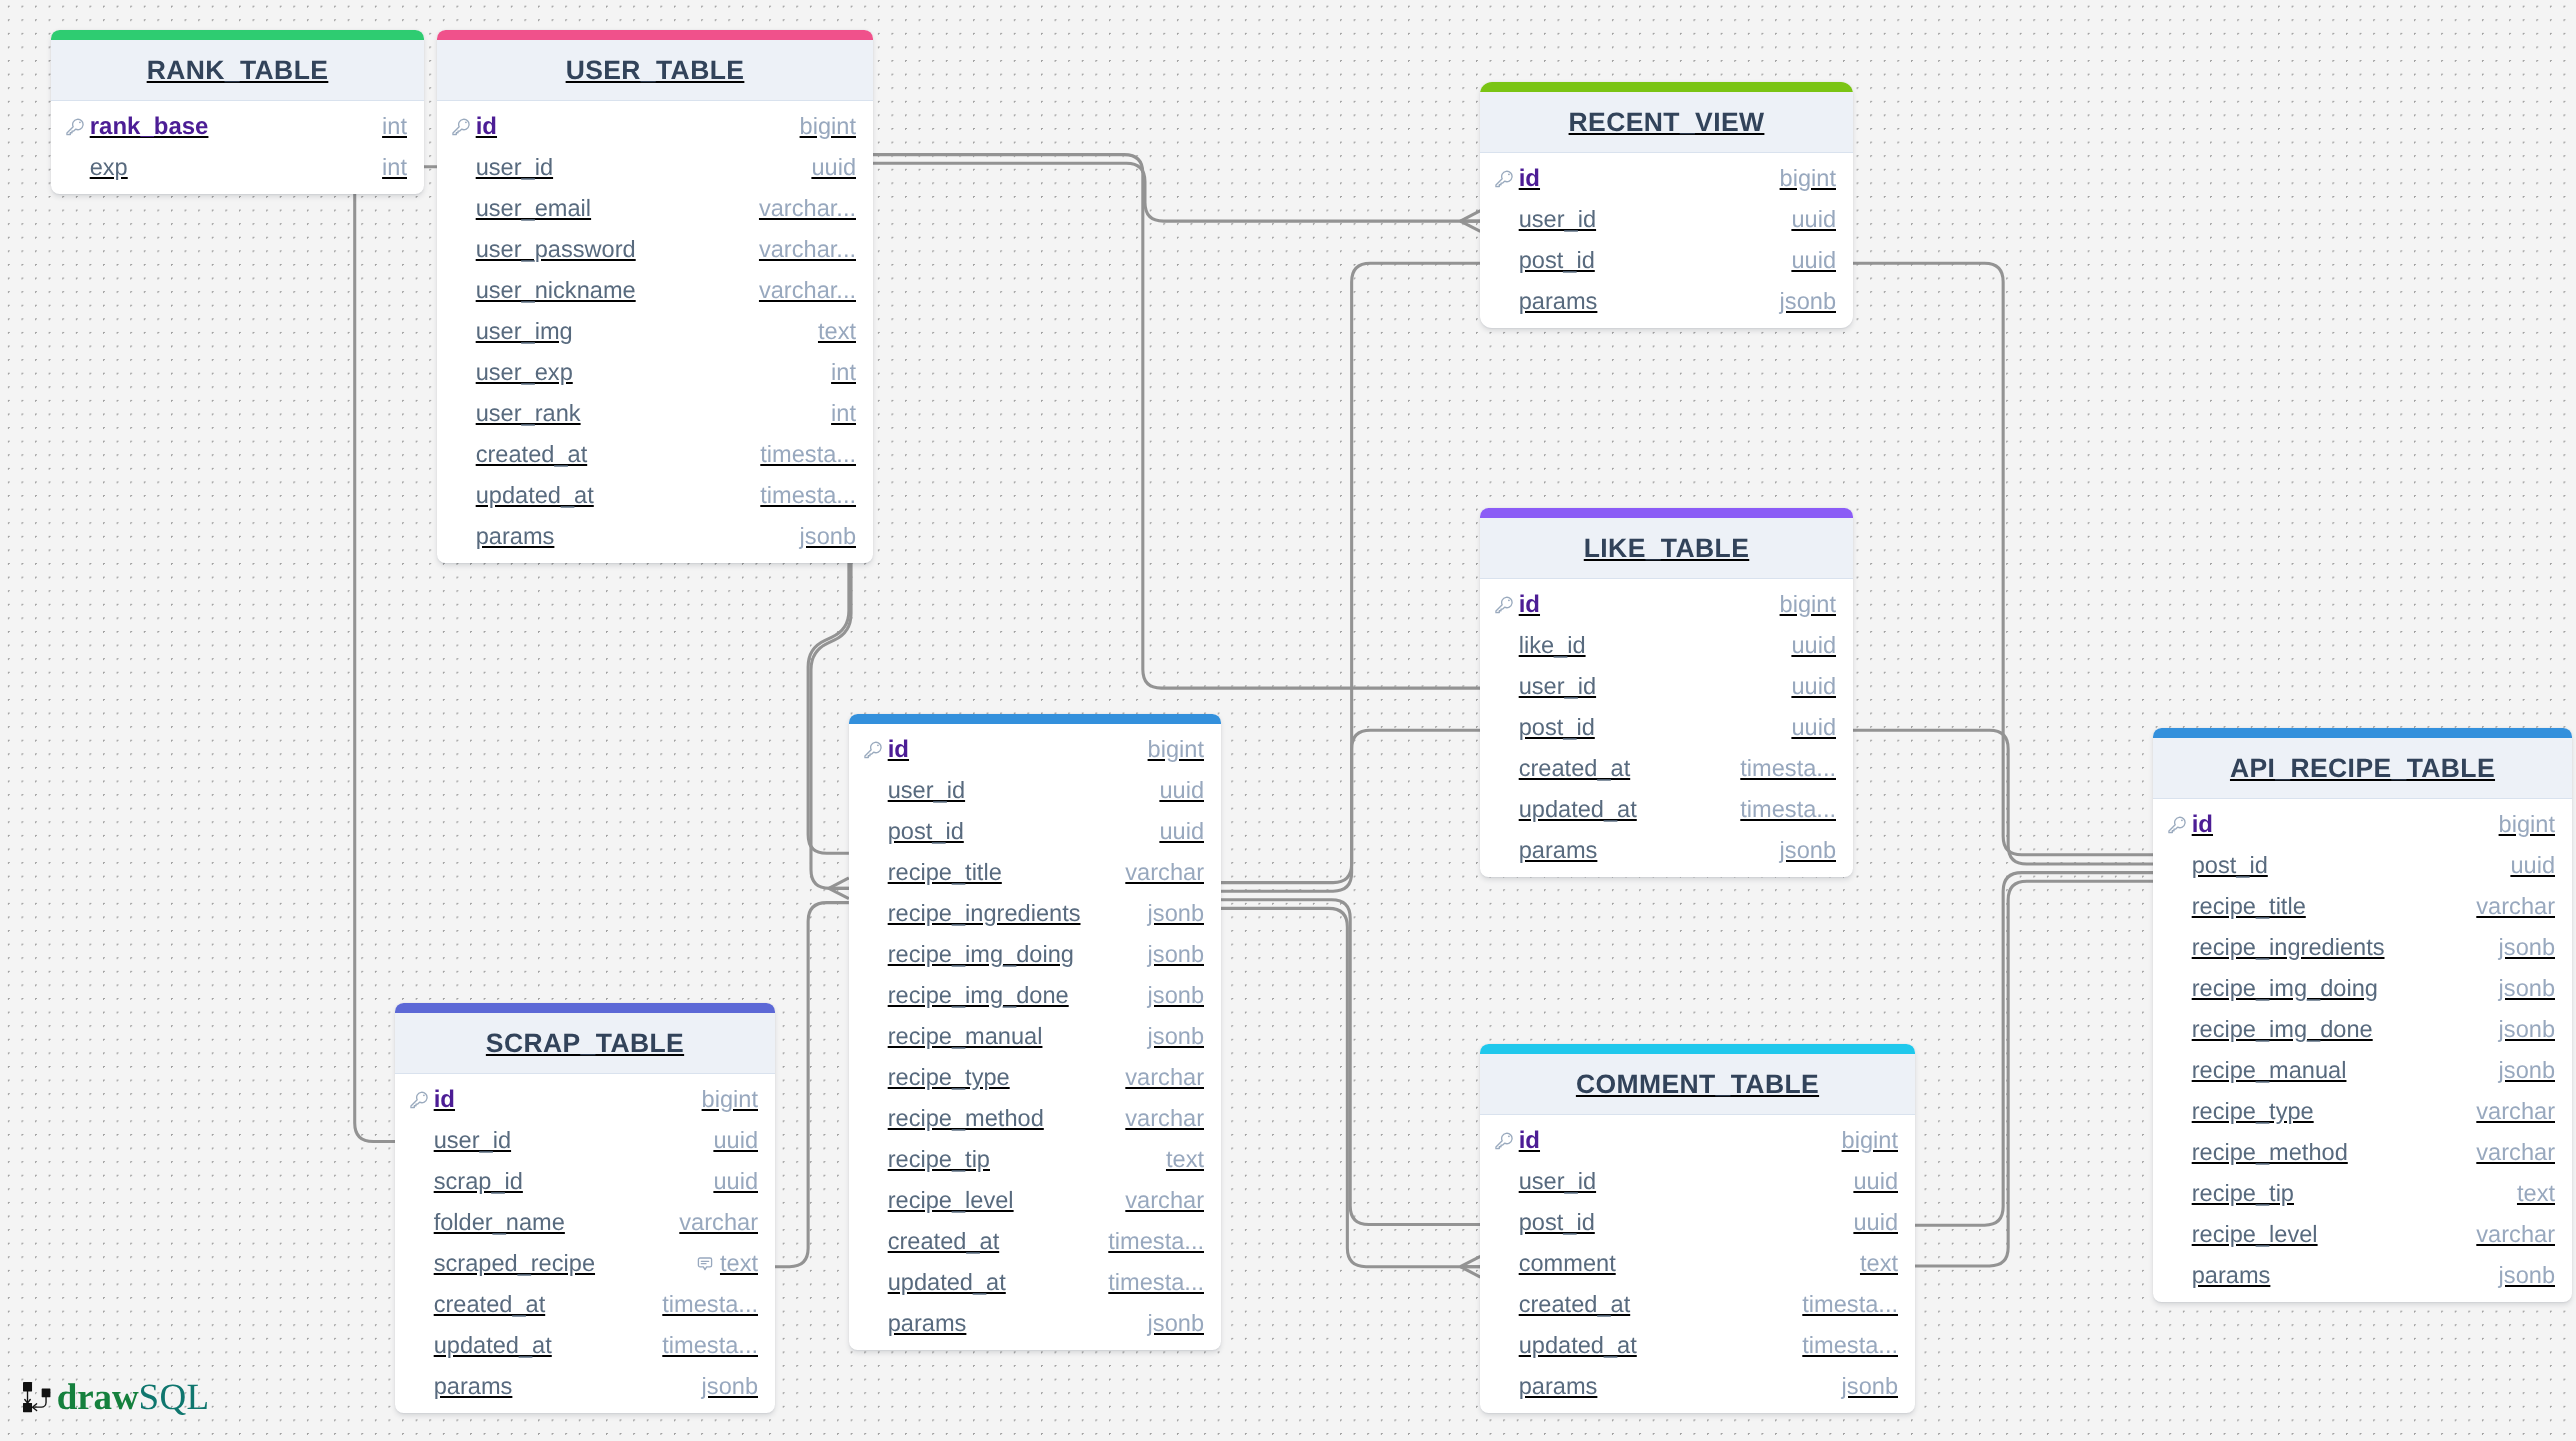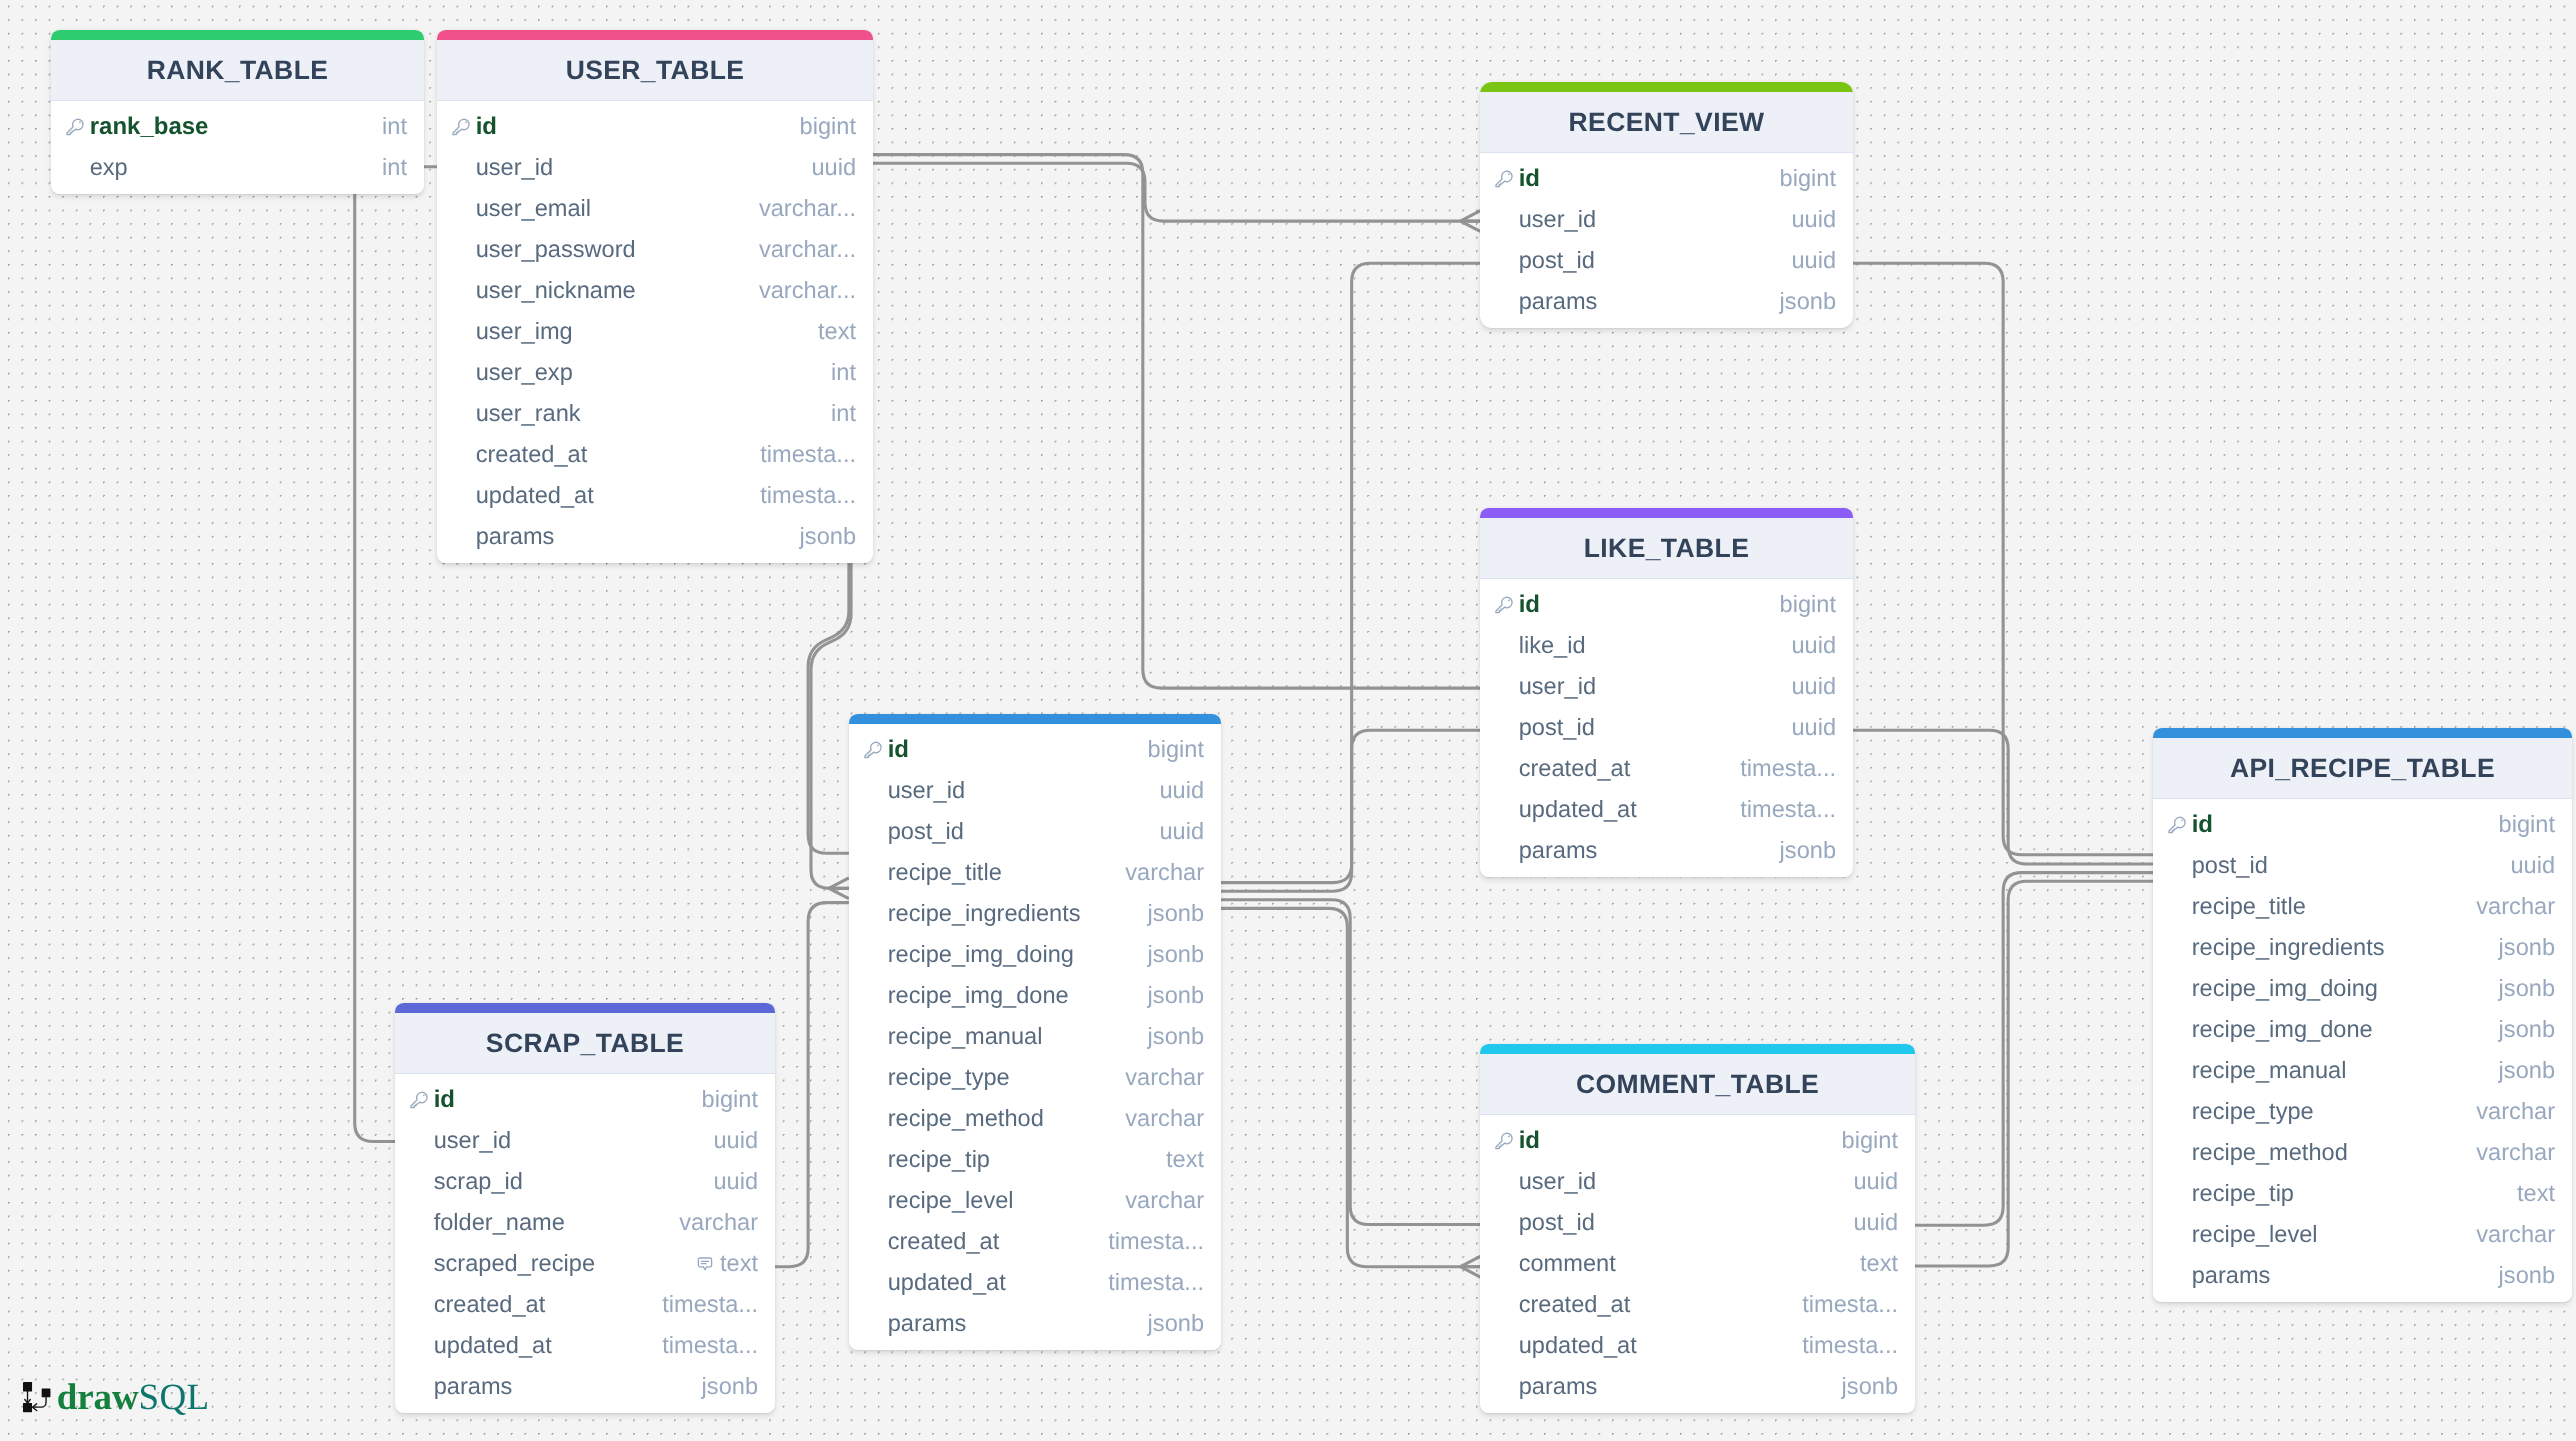--- a/index.html
+++ b/index.html
@@ -16,20 +16,21 @@
   #edges{position:absolute;left:0;top:0;width:2576px;height:1442px;z-index:1;}
   #tables-layer{position:absolute;left:0;top:0;width:2576px;height:1442px;z-index:2;}
   .logo{z-index:3;}
   .tbl{
     position:absolute;
     background:#ffffff;
     border-radius:8.6px;
     box-shadow:0 2.1px 5.7px rgba(35,45,65,0.13), 0 0.7px 1.4px rgba(35,45,65,0.07);
     overflow:hidden;
     box-sizing:border-box;
+    text-decoration:underline;
   }
   .bar{height:10px;width:100%;}
   .hdr{
     background:#edf1f7;
     border-bottom:0.7px solid #d9e2ee;
     text-align:center;
     font-weight:bold;
     color:#32435a;
     font-size:26.5px;
     letter-spacing:0.4px;
@@ -40,21 +41,21 @@
   .rows{padding:5.7px 0 5px 0;}
   .row{
     height:41px;
     display:flex;align-items:center;justify-content:space-between;
     padding:0 17px 0 15px;
     box-sizing:border-box;
     font-size:23.6px;
   }
   .rname{color:#586a7e;white-space:nowrap;display:flex;align-items:center;}
   .rtype{color:#98a8be;white-space:nowrap;display:flex;align-items:center;}
-  .row.pk .rname{font-weight:bold;font-size:24px;color:#14532d;}
+  .row.pk .rname{font-weight:bold;font-size:24px;color:#4c1d95;}
   .keyicon{margin-right:5.7px;display:inline-flex;width:18px;height:18px;margin-top:0px;flex:none;align-items:center;}
   .keyspace{margin-right:5.7px;display:inline-block;width:18px;height:0.7px;flex:none;}
   .cmticon{margin-right:6.4px;display:inline-flex;width:18px;height:18px;flex:none;align-items:center;}
   .logo{position:absolute;display:flex;align-items:flex-end;}
   .logo .mark{margin-right:5.7px;display:block;margin-bottom:0px;}
   .logo .wd{font-family:"Liberation Serif", serif;font-weight:bold;font-size:37px;color:#15803d;line-height:1;letter-spacing:-0.1px;}
   .logo .ws{font-family:"Liberation Serif", serif;font-weight:normal;font-size:37px;color:#0f766e;line-height:1;letter-spacing:0.3px;}
 </style>
 </head>
 <body>

